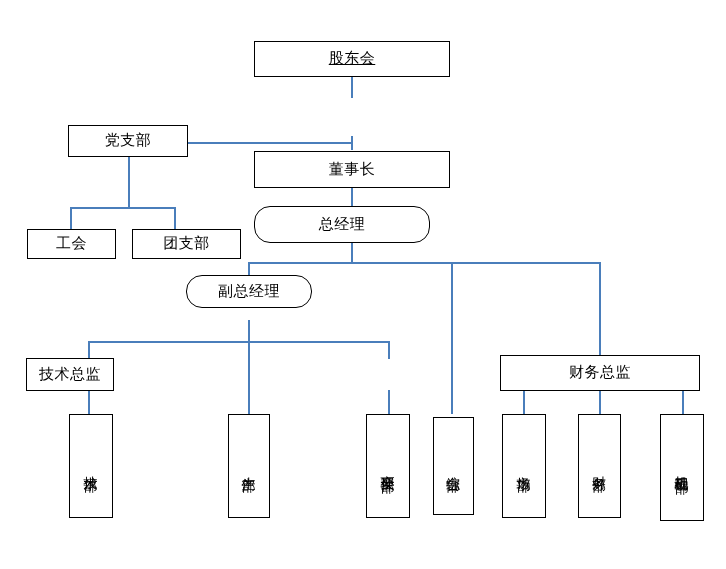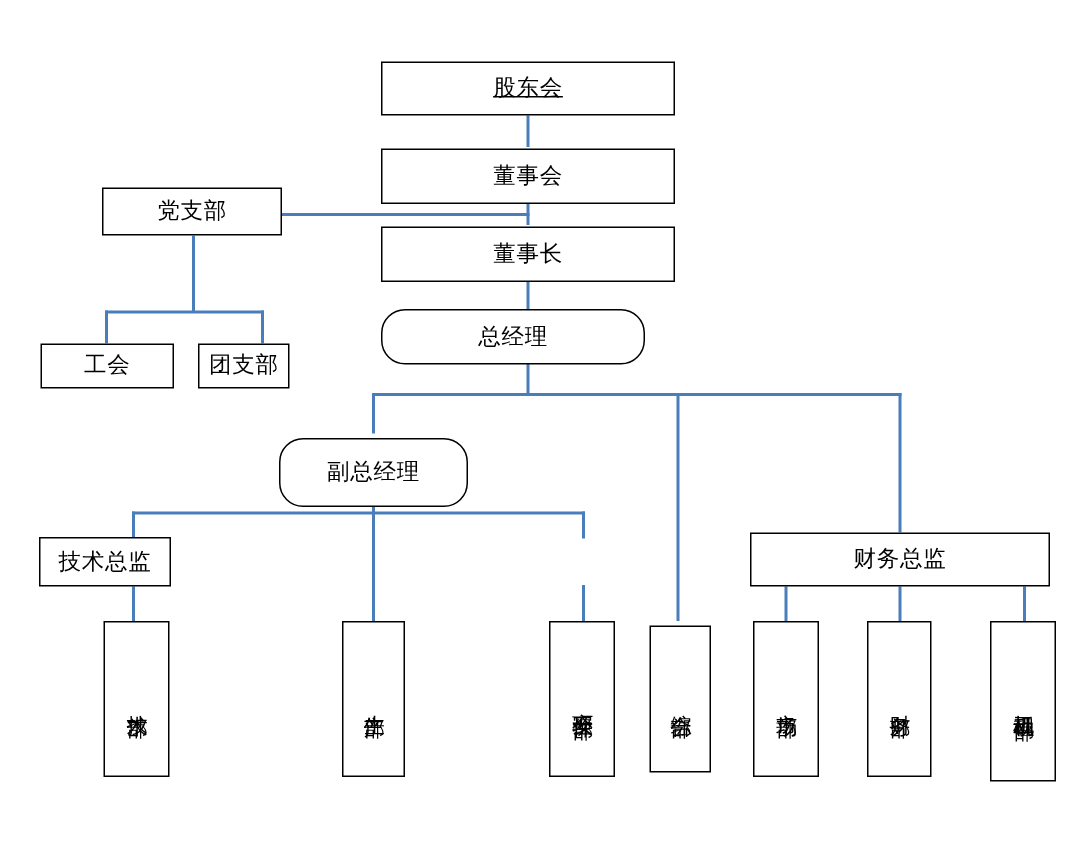--- a/index.html
+++ b/index.html
@@ -86,45 +86,42 @@
   <div class="conn v" style="left:388px; top:390px; height:24px;"></div>
 
   <div class="conn v" style="left:523px; top:390px; height:24px;"></div>
   <div class="conn v" style="left:599px; top:390px; height:24px;"></div>
   <div class="conn v" style="left:682px; top:390px; height:24px;"></div>
 
   <div class="node" style="left:254px; top:41px; width:196px; height:36px;text-decoration:underline;">
     <span class="label">股东会</span>
   </div>
 
-  <div class="node" style="left:254px; top:99px; width:196px; height:37px;">
-    <span class="label">董事会</span>
-  </div>
 
   <div class="node" style="left:254px; top:151px; width:196px; height:37px;">
     <span class="label">董事长</span>
   </div>
 
   <div class="node" style="left:254px; top:206px; width:176px; height:37px;border-radius:16px;">
     <span class="label">总经理</span>
   </div>
 
   <div class="node" style="left:68px; top:125px; width:120px; height:32px;">
     <span class="label">党支部</span>
   </div>
 
   <div class="node" style="left:27px; top:229px; width:89px; height:30px;">
     <span class="label">工会</span>
   </div>
 
-  <div class="node" style="left:132px; top:229px; width:61px; height:30px;">
+  <div class="node" style="left:132px; top:229px; width:109px; height:30px;">
     <span class="label">团支部</span>
   </div>
 
-  <div class="node" style="left:186px; top:292px; width:126px; height:46px;border-radius:16px;">
+  <div class="node" style="left:186px; top:275px; width:126px; height:33px;border-radius:16px;">
     <span class="label">副总经理</span>
   </div>
 
   <div class="node" style="left:26px; top:358px; width:88px; height:33px;">
     <span class="label">技术总监</span>
   </div>
 
 
   <div class="node" style="left:500px; top:355px; width:200px; height:36px;">
     <span class="label">财务总监</span>

